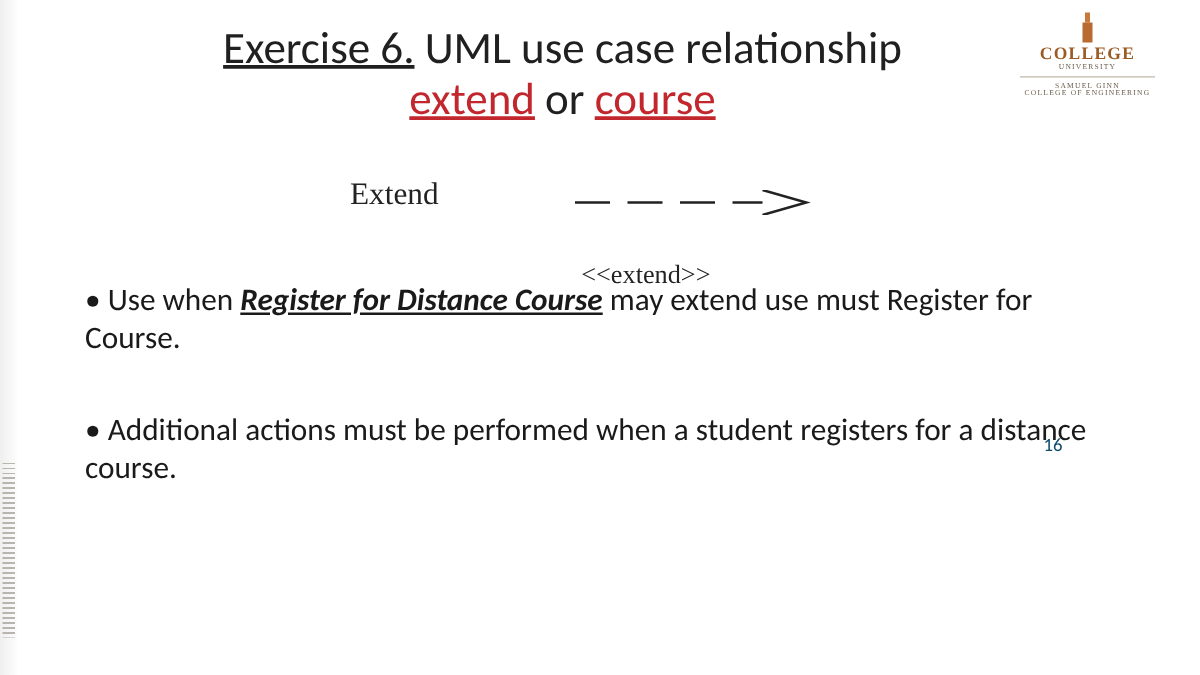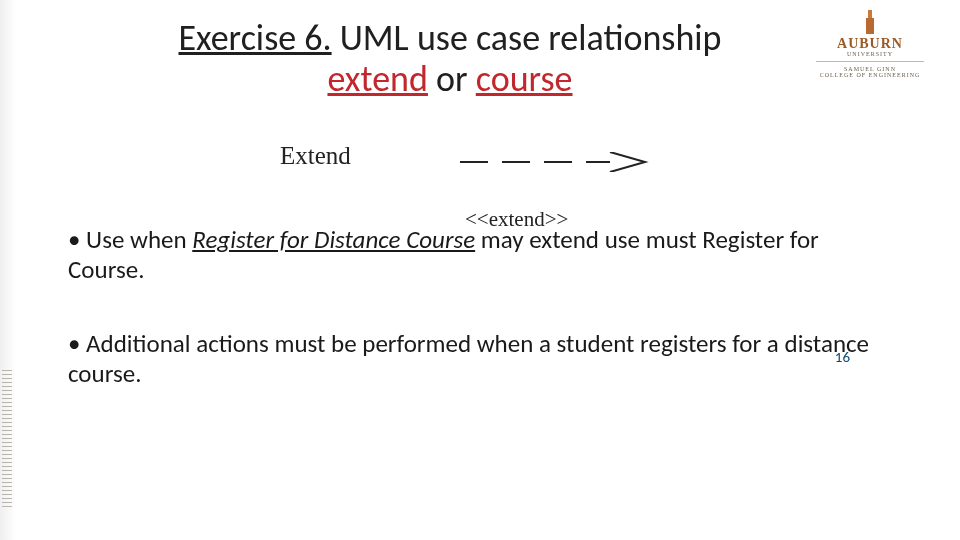--- a/index.html
+++ b/index.html
@@ -28,21 +28,21 @@
   .diagram{position:absolute;left:280px;top:130px;width:400px;height:80px;
            font-family:"Times New Roman",Georgia,serif;color:#222;}
   .diagram .lbl{position:absolute;left:0;top:12px;font-size:25px;}
   .diagram .arrow{position:absolute;left:180px;top:22px;}
   .diagram .arrow svg{display:block;}
   .diagram .stereo{position:absolute;left:185px;top:44px;font-size:21px;margin-top:33px;}
   .body{position:absolute;left:68px;top:225px;width:830px;
         font-size:25px;line-height:1.2;color:#1a1a1a;}
   .body .bullet{margin-bottom:44px;}
   .body .i{}
-  .body .iu{font-style:italic;text-decoration:underline;}
+  .body .iu{font-style:italic;text-decoration:underline;font-weight:bold;}
   .pagenum{position:absolute;right:110px;bottom:26px;font-size:15px;color:#0c4a6e;}
 </style>
 </head>
 <body>
 
 <div class="slide">
 
   <div class="leftbar">
     <div class="stripes"></div>
   </div>
@@ -50,21 +50,21 @@
   <div class="title">
     <span class="u">Exercise 6.</span><span> UML use case relationship</span><br>
     <span class="red u">extend</span><span> or </span><span class="red u">course</span>
   </div>
 
   <div class="logo">
     <div class="tower">
       <div class="t1"></div>
         <div class="t2"></div>
     </div>
-    <div class="au">AUBURN</div>
+    <div class="au">COLLEGE</div>
     <div class="univ">UNIVERSITY</div>
     <div class="rule"></div>
     <div class="sg1">SAMUEL GINN</div>
     <div class="sg2">COLLEGE OF ENGINEERING</div>
   </div>
 
   <div class="diagram">
     <div class="lbl">Extend</div>
     <div class="arrow">
       <svg width="190" height="20" viewBox="0 0 190 20">

